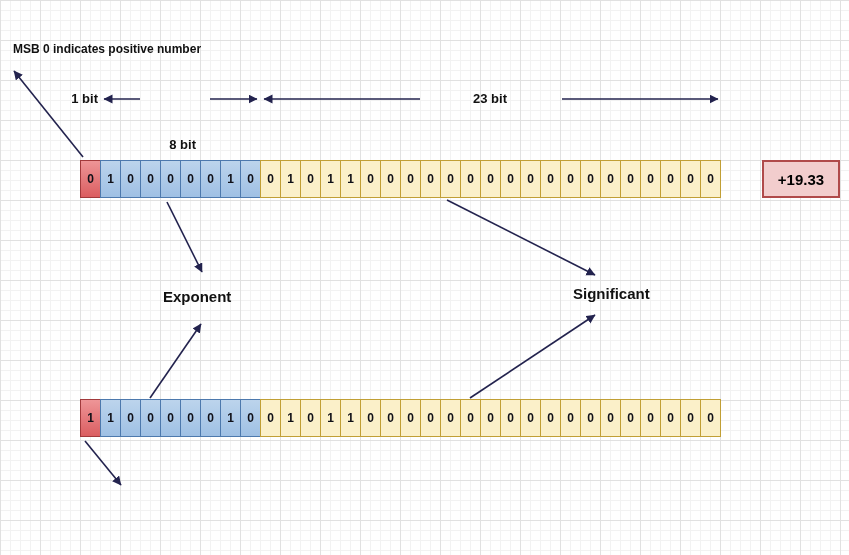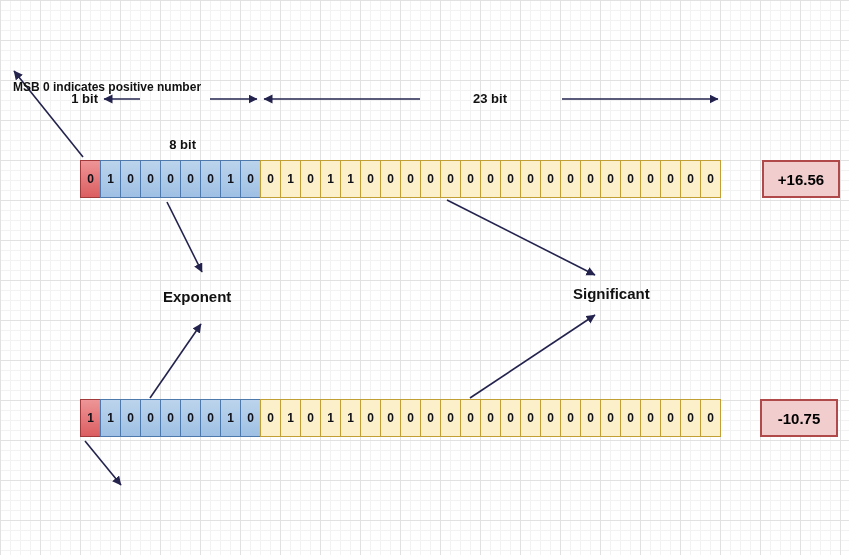--- a/index.html
+++ b/index.html
@@ -13,21 +13,21 @@
       linear-gradient(90deg, var(--grid-minor,#f2f2f2) 1px, transparent 1px);
     background-size:40px 40px, 40px 40px, 10px 10px, 10px 10px;
     font-family:"Liberation Sans", sans-serif;
     color:var(--text,#111);
   }
   .arrows { position:absolute; left:0; top:0; width:849px; height:555px; }
   .arrows line { stroke:var(--arrow,#23234e); stroke-width:1.6; }
   .arrows marker path { fill:var(--arrow,#23234e); }
 
   .label { position:absolute; font-weight:bold; white-space:nowrap; }
-  .note { font-size:12px;margin-top:38px; }
+  .note { font-size:12px; }
   .note-center { text-align:center; white-space:pre-line; }
   .bitw { font-size:13px; text-align:right; }
   .section { font-size:15px; }
 
   .bit-row { position:absolute; left:0; width:849px; height:38px; }
   .bit-cell {
     box-sizing:border-box; width:21px; height:38px;
     display:flex; align-items:center; justify-content:center;
     font-size:12px; font-weight:bold; color:#101018;
   }
@@ -120,21 +120,21 @@
         <div class="bit-cell cell-man">0</div>
         <div class="bit-cell cell-man">0</div>
         <div class="bit-cell cell-man">0</div>
         <div class="bit-cell cell-man">0</div>
         <div class="bit-cell cell-man">0</div>
         <div class="bit-cell cell-man">0</div>
         <div class="bit-cell cell-man">0</div>
         <div class="bit-cell cell-man">0</div>
       </div>
   </div>
-  <div class="result" style="left:762px; top:160px;">+16.56</div>
+  <div class="result" style="left:762px; top:160px;">+19.33</div>
 
   <div class="bit-row" style="top:399px;">
     <div class="bit-cell sign-cell">1</div>
     <div class="seg exp-seg">
         <div class="bit-cell cell-exp">1</div>
         <div class="bit-cell cell-exp">0</div>
         <div class="bit-cell cell-exp">0</div>
         <div class="bit-cell cell-exp">0</div>
         <div class="bit-cell cell-exp">0</div>
         <div class="bit-cell cell-exp">0</div>
@@ -160,15 +160,14 @@
         <div class="bit-cell cell-man">0</div>
         <div class="bit-cell cell-man">0</div>
         <div class="bit-cell cell-man">0</div>
         <div class="bit-cell cell-man">0</div>
         <div class="bit-cell cell-man">0</div>
         <div class="bit-cell cell-man">0</div>
         <div class="bit-cell cell-man">0</div>
         <div class="bit-cell cell-man">0</div>
       </div>
   </div>
-  <div class="result" style="left:760px; top:399px;">-10.75</div>
 
 </div>
 
 </body></html>

